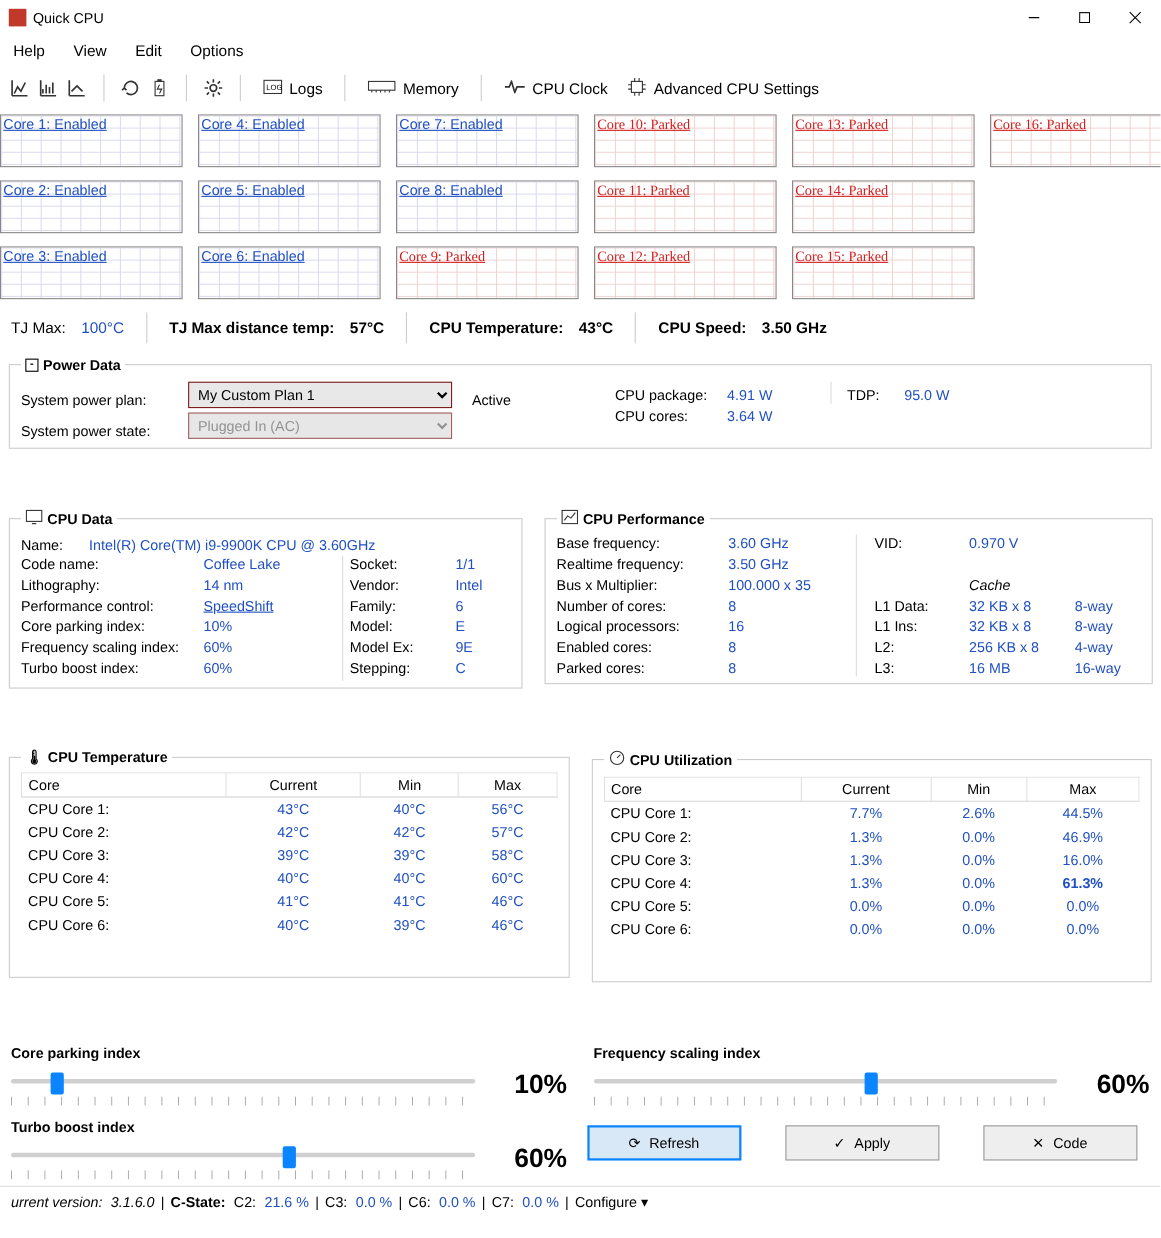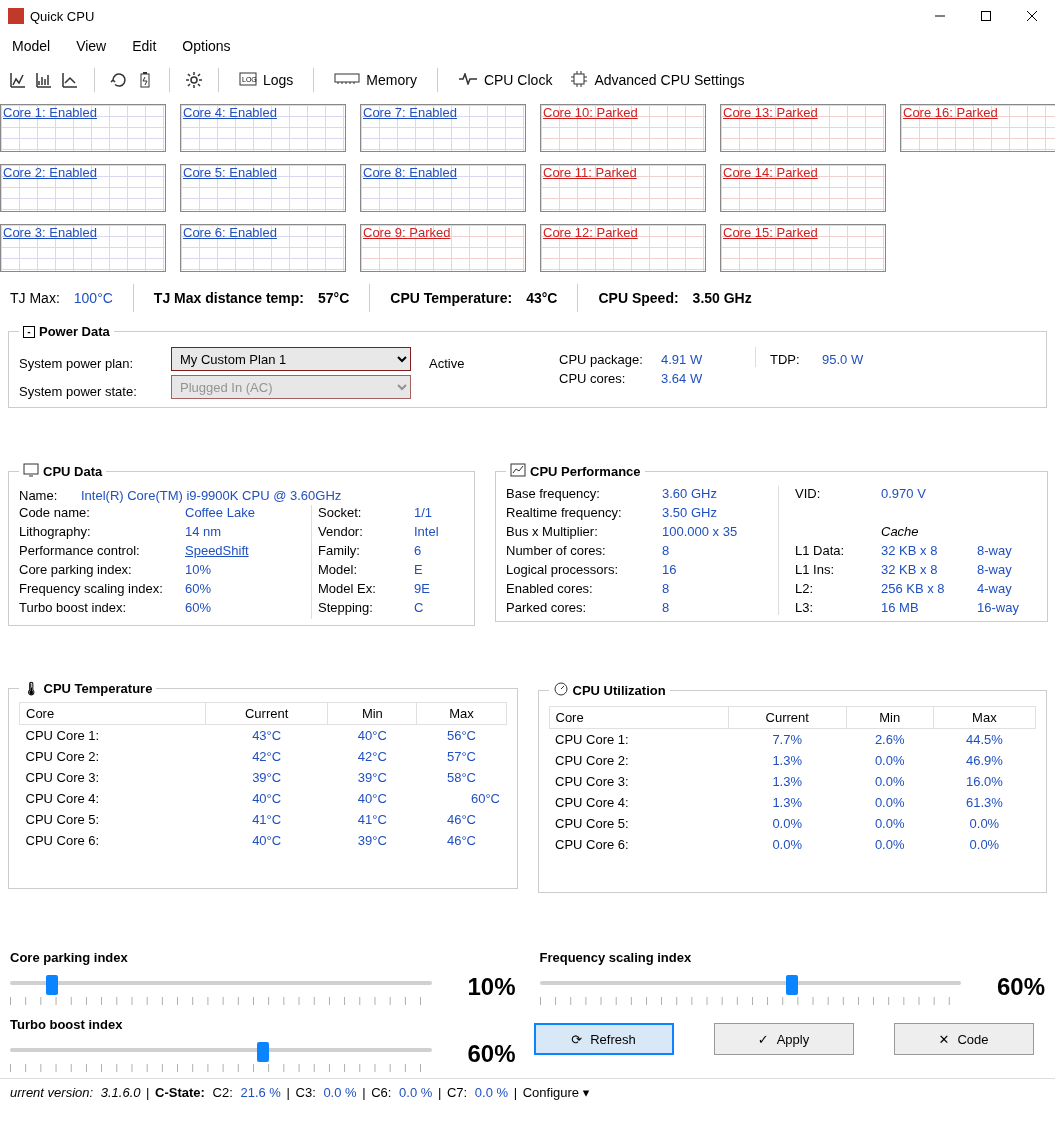--- a/index.html
+++ b/index.html
@@ -9,21 +9,21 @@
   .titlebar .spacer { flex:1; }
   .winbtn { width:46px; height:32px; display:flex; align-items:center; justify-content:center; }
   .menubar { display:flex; gap:26px; padding:6px 12px 6px 12px; font-size:14px;}
   .toolbar { display:flex; align-items:center; padding:4px 8px; gap:6px; height:40px;}
   .tb-sep { width:1px; height:24px; background:#ccc; margin:0 8px; }
   .tb-btn { display:flex; align-items:center; gap:6px; padding:4px 6px; font-size:14px;}
   .tb-icon { width:20px; height:20px; display:flex; align-items:center; justify-content:center; }
   .core-grid { display:grid; grid-template-columns:repeat(6, 166px); grid-template-rows:repeat(3, 48px); gap:12px 14px; padding:4px 0px 4px 0px; }
   .core-cell { border:1px solid #888; position:relative; overflow:hidden; font-size:13px; }
   .core-cell.enabled { color:#2050c0; }
-  .core-cell.parked { color:#d02020; }
+  .core-cell.parked { color:#d02020;font-family:Liberation Serif, serif; }
   .core-label { position:absolute; top:0; left:2px; z-index:2; text-decoration:underline;}
   .core-grid-bg { position:absolute; inset:0; background-image:linear-gradient(to right,#d8d8f0 1px,transparent 1px),linear-gradient(to bottom,#d8d8f0 1px,transparent 1px); background-size:18px 11px;}
   .core-cell.parked .core-grid-bg { background-image:linear-gradient(to right,#f0d0d0 1px,transparent 1px),linear-gradient(to bottom,#f0d0d0 1px,transparent 1px);}
   .statbar { display:flex; align-items:center; padding:8px 10px; gap:14px; font-size:14px;}
   .statbar .sep{width:1px;height:28px;background:#ccc;margin:0 6px;}
   .statbar b{font-weight:600;}
   .blue{color:#2050c0;}
   fieldset { border:1px solid #ccc; margin:4px 8px; padding:6px 10px; position:relative;}
   legend { font-weight:bold; padding:0 4px; display:flex; align-items:center; gap:4px;}
   .two-col { display:flex; gap:4px; }
@@ -80,21 +80,21 @@
     </div>
   <div class="winbtn">
       <svg width="12" height="12">
         <line x1="1" y1="1" x2="11" y2="11" stroke="#000"></line>
         <line x1="11" y1="1" x2="1" y2="11" stroke="#000"></line>
       </svg>
     </div>
 </div>
 
 <div class="menubar">
-  <span>Model</span>
+  <span>Help</span>
   <span>View</span>
   <span>Edit</span>
   <span>Options</span>
 </div>
 
 <div class="toolbar">
   <div class="tb-icon">
       <svg width="18" height="18">
         <path d="M2 16h14M2 2v14M4 14l3-6 3 4 4-8" fill="none" stroke="#333" stroke-width="1.5"></path>
       </svg>
@@ -415,21 +415,21 @@
               <tr>
                 <td>CPU Core 3:</td>
                 <td class="v" style="text-align: center;">39°C</td>
                 <td class="v" style="text-align: center;">39°C</td>
                 <td class="v" style="text-align: center;">58°C</td>
               </tr>
               <tr>
                 <td>CPU Core 4:</td>
                 <td class="v" style="text-align: center;">40°C</td>
                 <td class="v" style="text-align: center;">40°C</td>
-                <td class="v" style="text-align: right;">60°C</td>
+                <td class="v" style="text-align: center;">60°C</td>
               </tr>
               <tr>
                 <td>CPU Core 5:</td>
                 <td class="v" style="text-align: center;">41°C</td>
                 <td class="v" style="text-align: center;">41°C</td>
                 <td class="v" style="text-align: center;">46°C</td>
               </tr>
               <tr>
                 <td>CPU Core 6:</td>
                 <td class="v" style="text-align: center;">40°C</td>
@@ -476,21 +476,21 @@
               <tr>
                 <td>CPU Core 3:</td>
                 <td class="v" style="text-align: center;">1.3%</td>
                 <td class="v" style="text-align: center;">0.0%</td>
                 <td class="v" style="text-align: center;">16.0%</td>
               </tr>
               <tr>
                 <td>CPU Core 4:</td>
                 <td class="v" style="text-align: center;">1.3%</td>
                 <td class="v" style="text-align: center;">0.0%</td>
-                <td class="v" style="text-align: center;">61.3%</td>
+                <td class="v" style="text-align: center; font-weight: bold;">61.3%</td>
               </tr>
               <tr>
                 <td>CPU Core 5:</td>
                 <td class="v" style="text-align: center;">0.0%</td>
                 <td class="v" style="text-align: center;">0.0%</td>
                 <td class="v" style="text-align: center;">0.0%</td>
               </tr>
               <tr>
                 <td>CPU Core 6:</td>
                 <td class="v" style="text-align: center;">0.0%</td>

